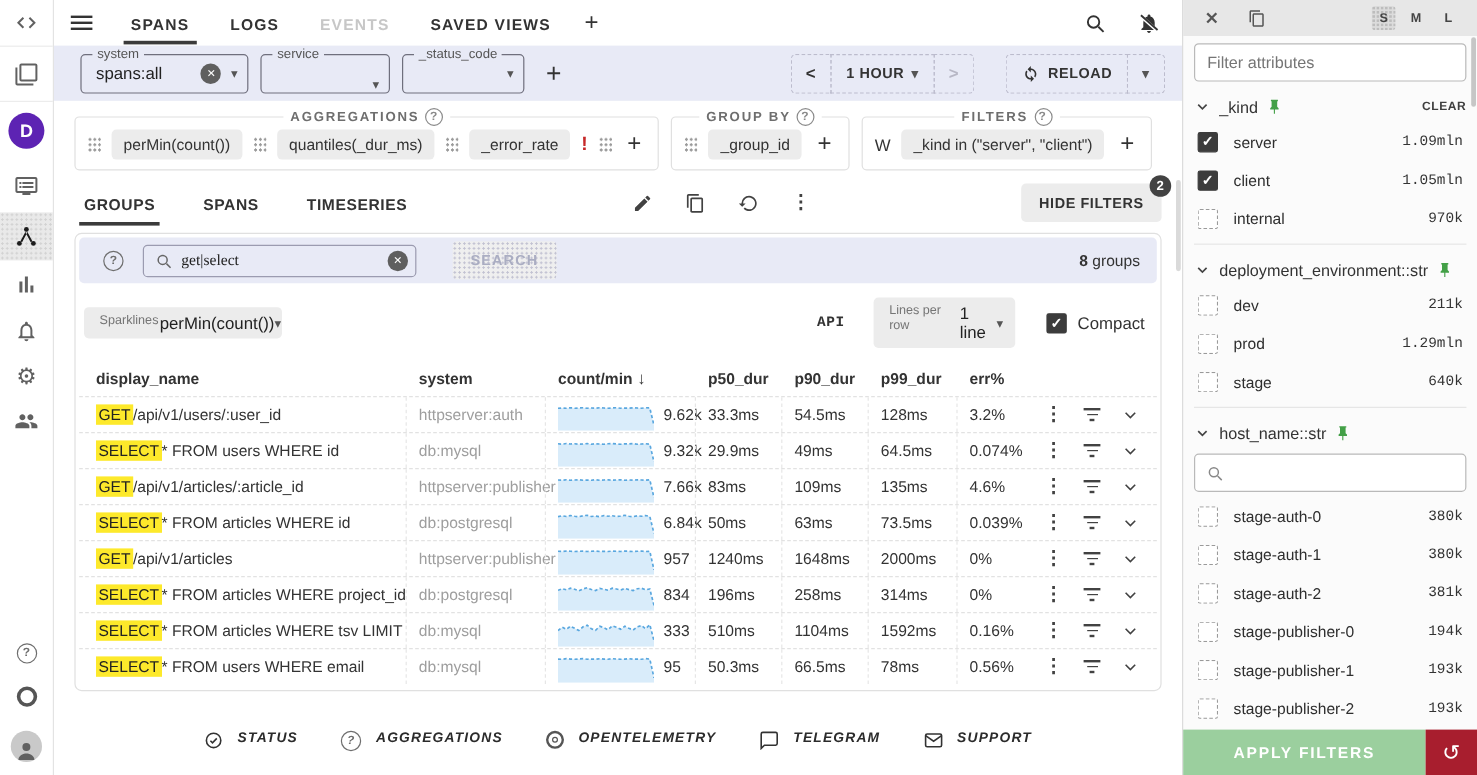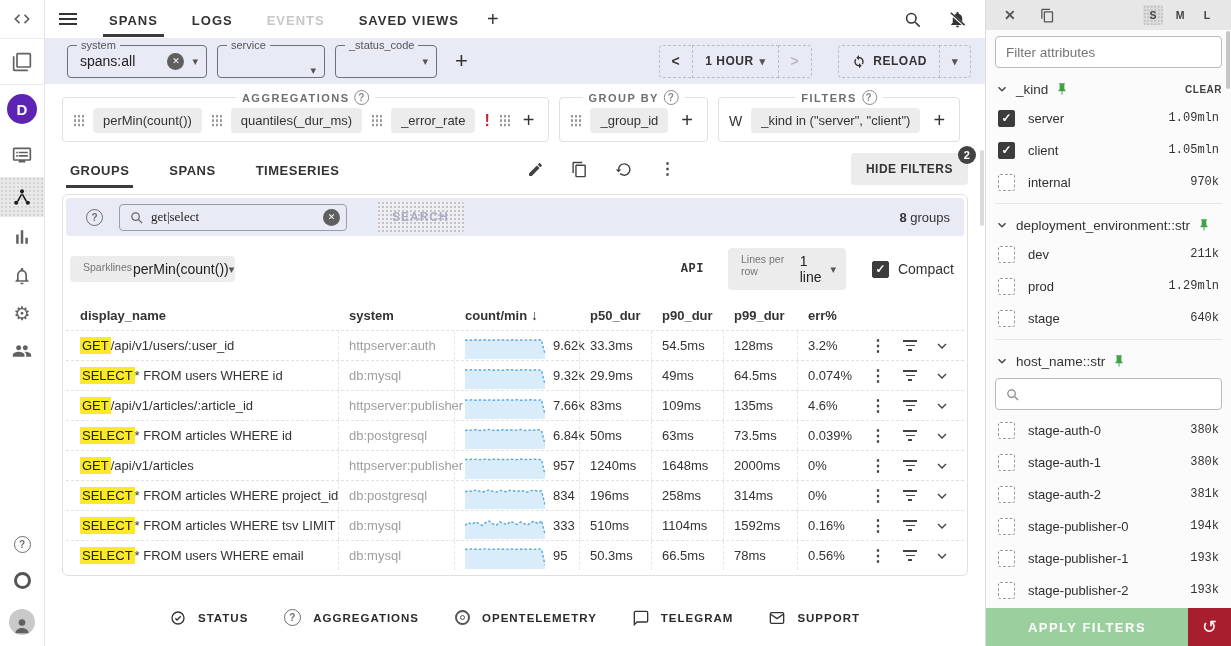--- a/index.html
+++ b/index.html
@@ -108,21 +108,21 @@
   .c-name { white-space:nowrap; overflow:hidden; }
   .spark { width:80px; height:26px; flex:none; }
   .cnt { margin-left:8px; }
   .c-actions { justify-content:flex-end; gap:17px; padding-right:14px; }
   .flt { display:inline-flex; flex-direction:column; gap:2.5px; align-items:center; }
   .flt i { height:1.8px; background:#424242; display:block; }
   .flt i:nth-child(1){ width:14px; } .flt i:nth-child(2){ width:9px; } .flt i:nth-child(3){ width:4px; }
   .chev { width:16px; height:16px; }
 
   .mainfooter { margin-top:auto; display:flex; justify-content:center; gap:36px; padding:16px 0 20px; flex:none; }
-  .flink { display:flex; align-items:center; gap:12px; font-size:11.5px; font-weight:700; letter-spacing:1px; color:#2b2b2b; }
+  .flink { display:flex; align-items:flex-start; gap:12px; font-size:11.5px; font-weight:700; letter-spacing:1px; color:#2b2b2b;font-style:italic; }
   .flink svg { width:16px; height:16px; fill:none; stroke:#333; stroke-width:2; }
   .otel { width:15px; height:15px; border:2px solid #555; border-radius:50%; display:inline-flex; align-items:center; justify-content:center; }
   .otel i { width:5px; height:5px; border:1.6px solid #555; border-radius:50%; }
   .main-scrollthumb { position:absolute; right:1px; top:150px; width:4px; height:76px; background:#dadada; border-radius:2px; }
 
   
   .rpanel { width:246px; flex:none; border-left:1px solid #dcdcdc; background:#fbfbfb; display:flex; flex-direction:column; position:relative; }
   .rheader { height:30px; background:#e7e7e7; display:flex; align-items:center; padding:0 14px 0 18px; gap:24px; flex:none; }
   .rx { font-size:14px; color:#555; font-weight:700; }
   .rheader svg { width:15px; height:15px; fill:#555; }

